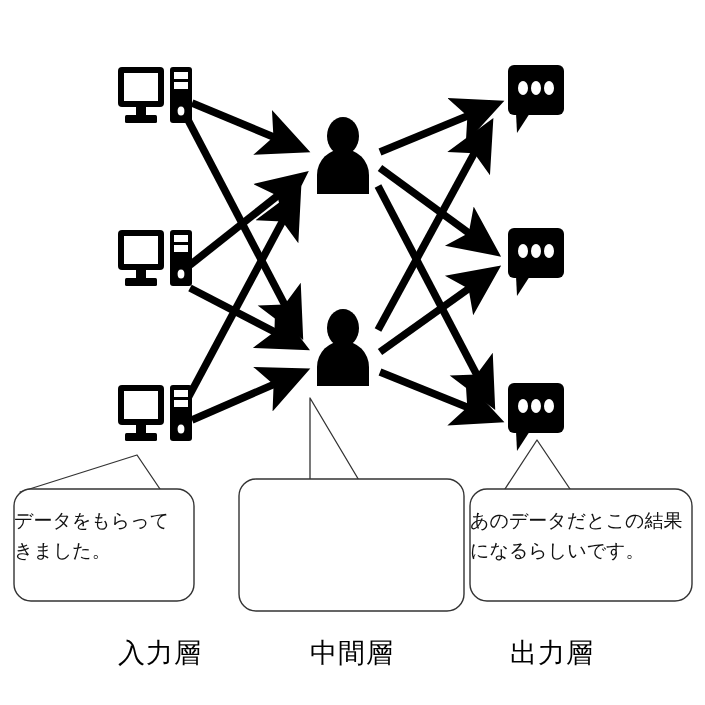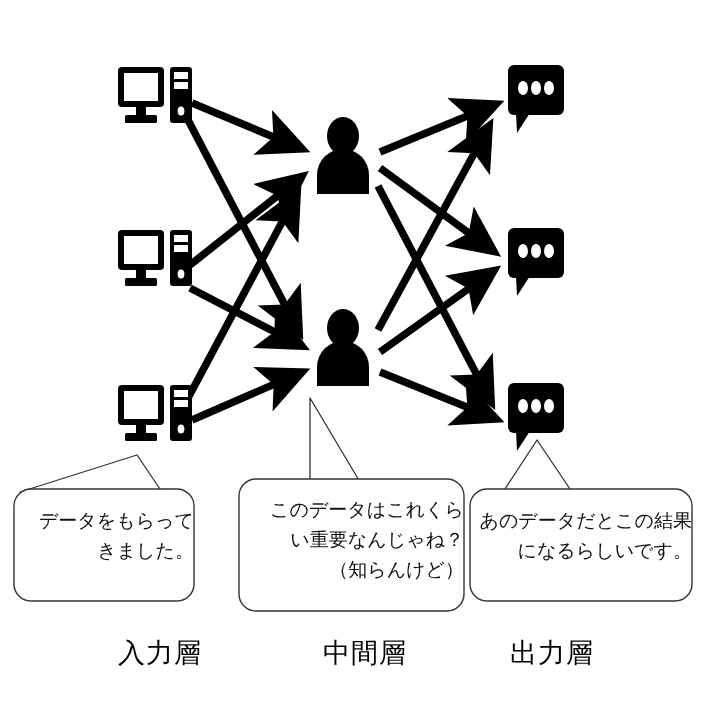--- a/index.html
+++ b/index.html
@@ -30,21 +30,21 @@
     text-align: center;
     font-family: "DejaVu Sans", "Liberation Sans", sans-serif;
     font-weight: normal;
     font-size: 27px;
     color: #000000;
     letter-spacing: 1px;
     white-space: nowrap;
   }
   .bubble-text {
     position: absolute;
-    text-align: right;
+    text-align: left;
     font-family: "DejaVu Sans", "Liberation Sans", sans-serif;
     font-size: 19px;
     line-height: 30px;
     color: #111111;
     white-space: pre-line;
   }
 </style>
 </head>
 <body>
 
@@ -150,26 +150,23 @@
 
     <g>
       <path d="M 503 492 L 537 440 L 572 492 Z" fill="#ffffff" stroke="#333333" stroke-width="1.3" stroke-linejoin="round"></path>
       <rect x="470" y="489" width="222" height="112" rx="17" ry="17" fill="#ffffff" stroke="#333333" stroke-width="1.4"></rect>
     </g>
   </svg>
 
   <div class="bubble-text" style="left:14px; top:505px; width:180px;">データをもらって
 きました。</div>
 
-  <div class="bubble-text" style="left:239px; top:494px; width:225px;">このデータはこれくら
-い重要なんじゃね？
-（知らんけど）</div>
 
   <div class="bubble-text" style="left:470px; top:505px; width:222px;">あのデータだとこの結果
 になるらしいです。</div>
 
   <div class="layer-label" style="left:85px; top:635px; width:150px;">入力層</div>
 
-  <div class="layer-label" style="left:290px; top:635px; width:150px;text-align:center;">中間層</div>
+  <div class="layer-label" style="left:277px; top:635px; width:150px;text-align:center;">中間層</div>
 
   <div class="layer-label" style="left:477px; top:635px; width:150px;">出力層</div>
 
 </div>
 
 </body></html>

